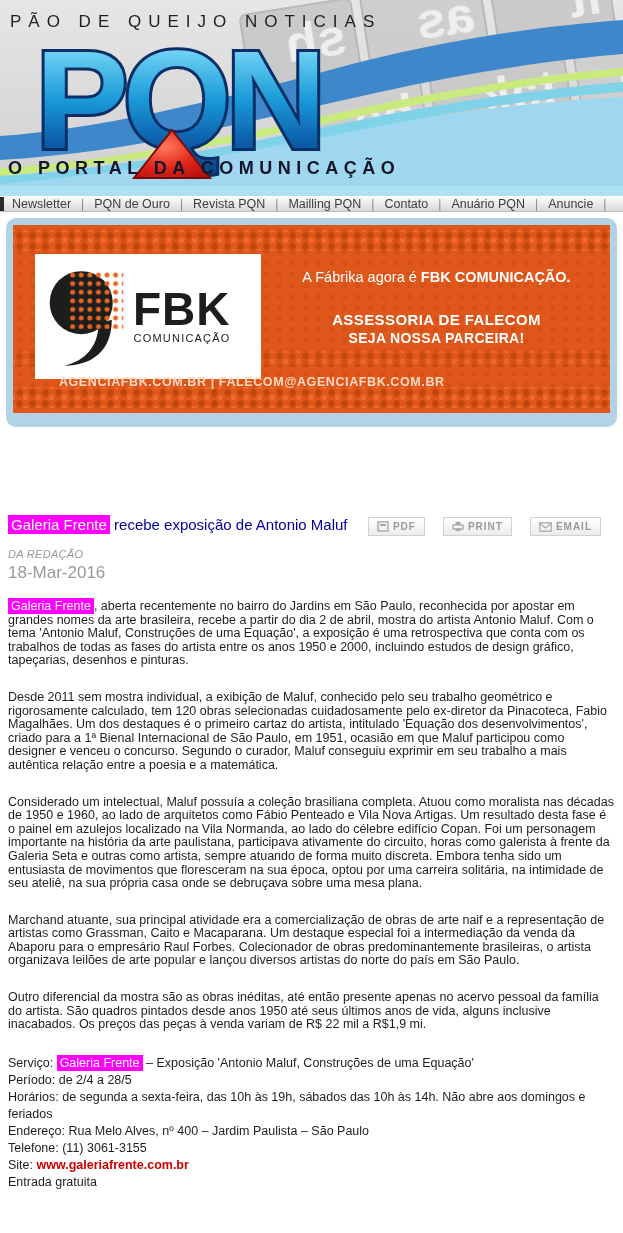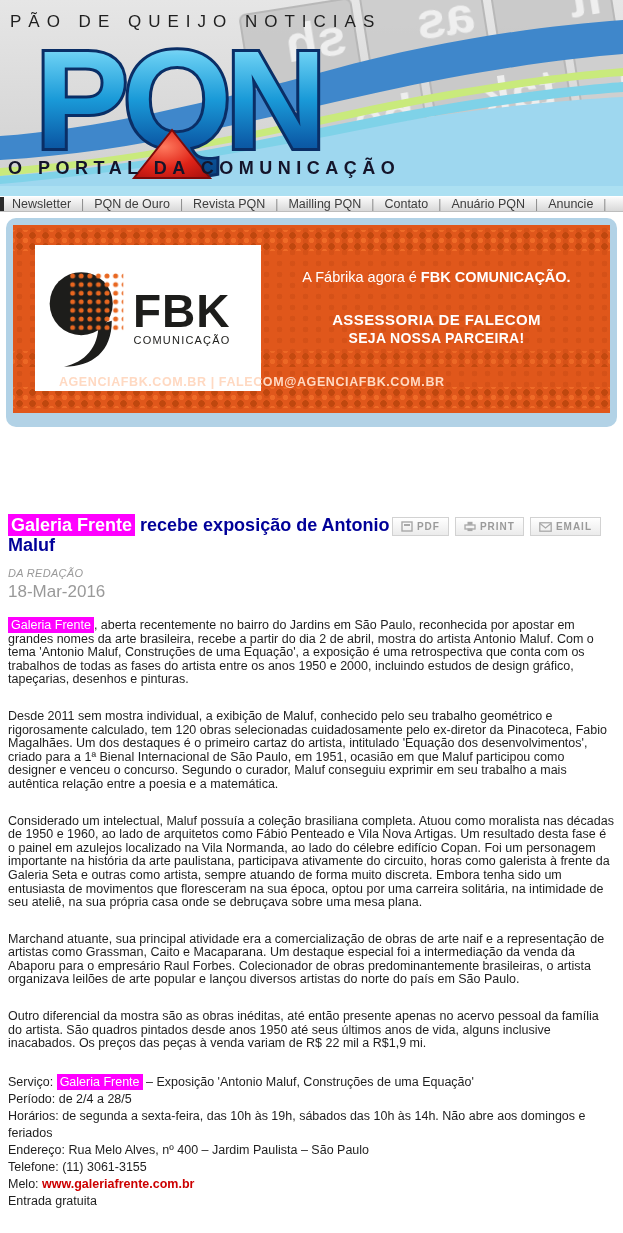--- a/index.html
+++ b/index.html
@@ -25,39 +25,39 @@
   
   .ad-wrap{margin:6px 6px 0 6px;background:#b2d2e6;border-radius:10px;padding:7px 7px 14px 7px;}
   .ad-banner{position:relative;height:188px;background:#e0571b;overflow:hidden;cursor:pointer;
     background-image:radial-gradient(circle,rgba(160,55,8,.18) 32%,rgba(0,0,0,0) 36%);
     background-size:13px 11px;}
   .dot-row{position:absolute;left:0;right:0;height:21px;
     background-image:radial-gradient(circle,#bf470e 36%,rgba(0,0,0,0) 40%),
                      radial-gradient(circle,#ef6b27 30%,rgba(0,0,0,0) 34%);
     background-size:13px 11px,13px 11px;background-position:0 0,6px 5px;}
   .dot-top{top:5px;} .dot-mid{top:126px;height:16px;opacity:.85;} .dot-bot{bottom:5px;}
-  .fbk-box{position:absolute;left:22px;top:20px;width:226px;height:146px;background:#ffffff;
+  .fbk-box{position:absolute;left:22px;top:29px;width:226px;height:125px;background:#ffffff;
     display:flex;align-items:center;padding-left:8px;box-sizing:border-box;}
   .fbk-text{margin-left:4px;}
   .fbk-name{font-size:46px;font-weight:800;color:#1d1d1b;letter-spacing:1px;line-height:40px;}
   .fbk-sub{font-size:11px;color:#1d1d1b;letter-spacing:1.2px;text-align:right;margin-top:3px;}
   .ad-copy{position:absolute;left:258px;right:8px;top:30px;text-align:center;color:#ffffff;}
   .ad-headline{font-size:14.5px;margin-top:14px;}
   .ad-headline b{font-weight:800;}
   .ad-line1{font-size:15px;font-weight:800;margin-top:26px;letter-spacing:.4px;}
   .ad-line2{font-size:14px;font-weight:800;margin-top:2px;letter-spacing:.3px;}
   .ad-footer{position:absolute;left:0;width:80%;top:150px;text-align:center;
     color:#ffd9c2;font-size:12.5px;font-weight:700;letter-spacing:.6px;}
 
   
   .article{padding:0 8px;}
   .title-row{display:flex;justify-content:space-between;align-items:flex-start;margin-top:88px;}
-  .article-title{font-size:18px;font-weight:bold;color:#000099;line-height:20px;}
+  .article-title{font-size:15px;font-weight:normal;color:#000099;line-height:20px;}
   .hl{background:#ff00ff;color:#ffffff;padding:1px 3px;}
-  .action-btns{display:flex;gap:6px;margin-right:14px;margin-top:2px;}
+  .action-btns{display:flex;gap:18px;margin-right:14px;margin-top:2px;}
   .abtn{display:inline-flex;align-items:center;gap:4px;border:1px solid #d2d2d2;
     background:linear-gradient(#ffffff,#ebebeb);color:#9a9a9a;font-size:10px;font-weight:bold;
     letter-spacing:1px;padding:3px 8px;cursor:pointer;}
   .byline{margin-top:12px;font-size:11px;color:#999999;letter-spacing:.3px;font-style:italic;}
   .date{font-size:17px;color:#999999;margin-top:3px;}
   .article p{font-size:12.5px;line-height:13.6px;margin:0 0 23px 0;color:#1e1e1e;}
   .article p.first{margin-top:17px;}
   .service{font-size:12.5px;line-height:17px;color:#1e1e1e;margin-top:2px;}
   .service .red-link{color:#cc0000;font-weight:bold;cursor:pointer;text-decoration:none;}
 </style>
@@ -213,17 +213,17 @@
   <p>Considerado um intelectual, Maluf possuía a coleção brasiliana completa. Atuou como moralista nas décadas de 1950 e 1960, ao lado de arquitetos como Fábio Penteado e Vila Nova Artigas. Um resultado desta fase é o painel em azulejos localizado na Vila Normanda, ao lado do célebre edifício Copan. Foi um personagem importante na história da arte paulistana, participava ativamente do circuito, horas como galerista à frente da Galeria Seta e outras como artista, sempre atuando de forma muito discreta. Embora tenha sido um entusiasta de movimentos que floresceram na sua época, optou por uma carreira solitária, na intimidade de seu ateliê, na sua própria casa onde se debruçava sobre uma mesa plana.</p>
   <p>Marchand atuante, sua principal atividade era a comercialização de obras de arte naif e a representação de artistas como Grassman, Caito e Macaparana. Um destaque especial foi a intermediação da venda da Abaporu para o empresário Raul Forbes. Colecionador de obras predominantemente brasileiras, o artista organizava leilões de arte popular e lançou diversos artistas do norte do país em São Paulo.</p>
   <p>Outro diferencial da mostra são as obras inéditas, até então presente apenas no acervo pessoal da família do artista. São quadros pintados desde anos 1950 até seus últimos anos de vida, alguns inclusive inacabados. Os preços das peças à venda variam de R$ 22 mil a R$1,9 mi.</p>
 
   <div class="service">
     <div><span>Serviço: </span><span class="hl">Galeria Frente</span><span> – Exposição 'Antonio Maluf, Construções de uma Equação'</span></div>
     <div>Período: de 2/4 a 28/5</div>
     <div>Horários: de segunda a sexta-feira, das 10h às 19h, sábados das 10h às 14h. Não abre aos domingos e feriados</div>
     <div>Endereço: Rua Melo Alves, nº 400 – Jardim Paulista – São Paulo</div>
     <div>Telefone: (11) 3061-3155</div>
-    <div><span>Melo: </span><a class="red-link">www.galeriafrente.com.br</a></div>
+    <div><span>Site: </span><a class="red-link">www.galeriafrente.com.br</a></div>
     <div>Entrada gratuita</div>
   </div>
 
 </div>
 
 </body></html>

